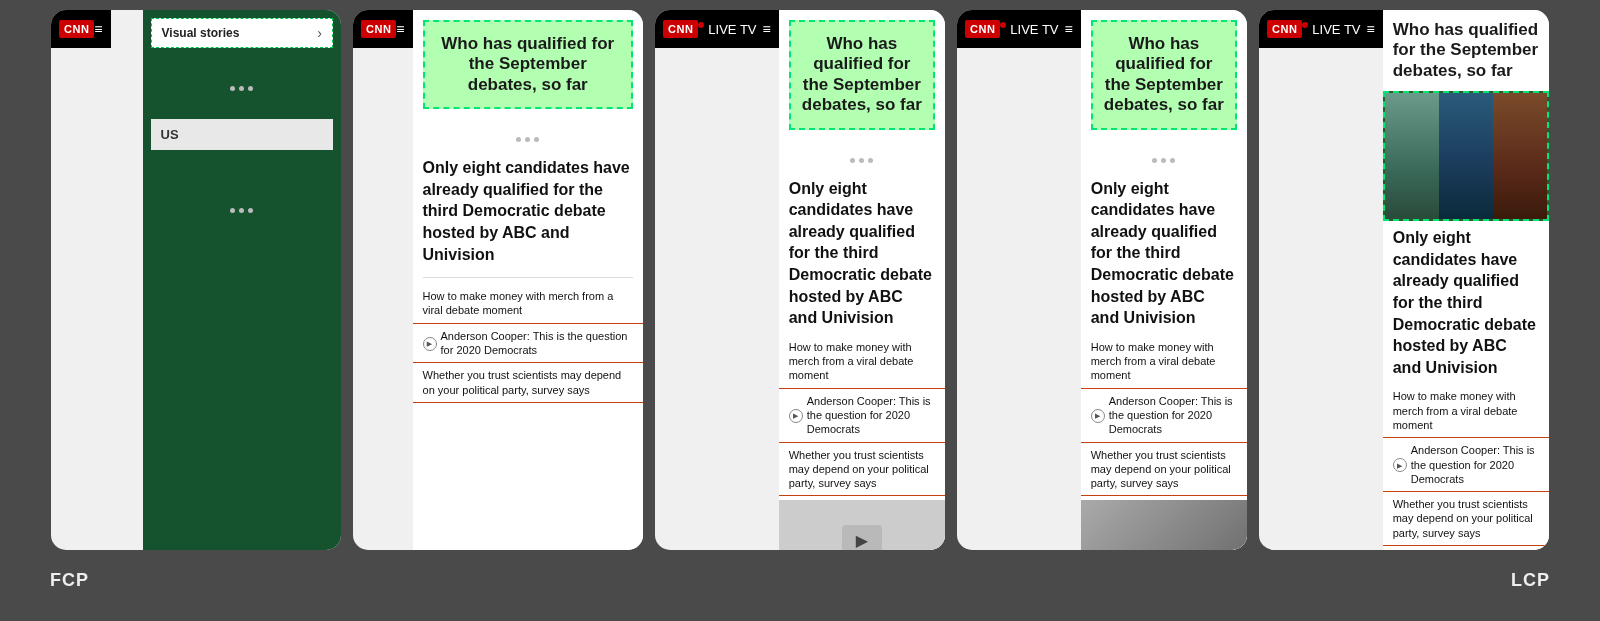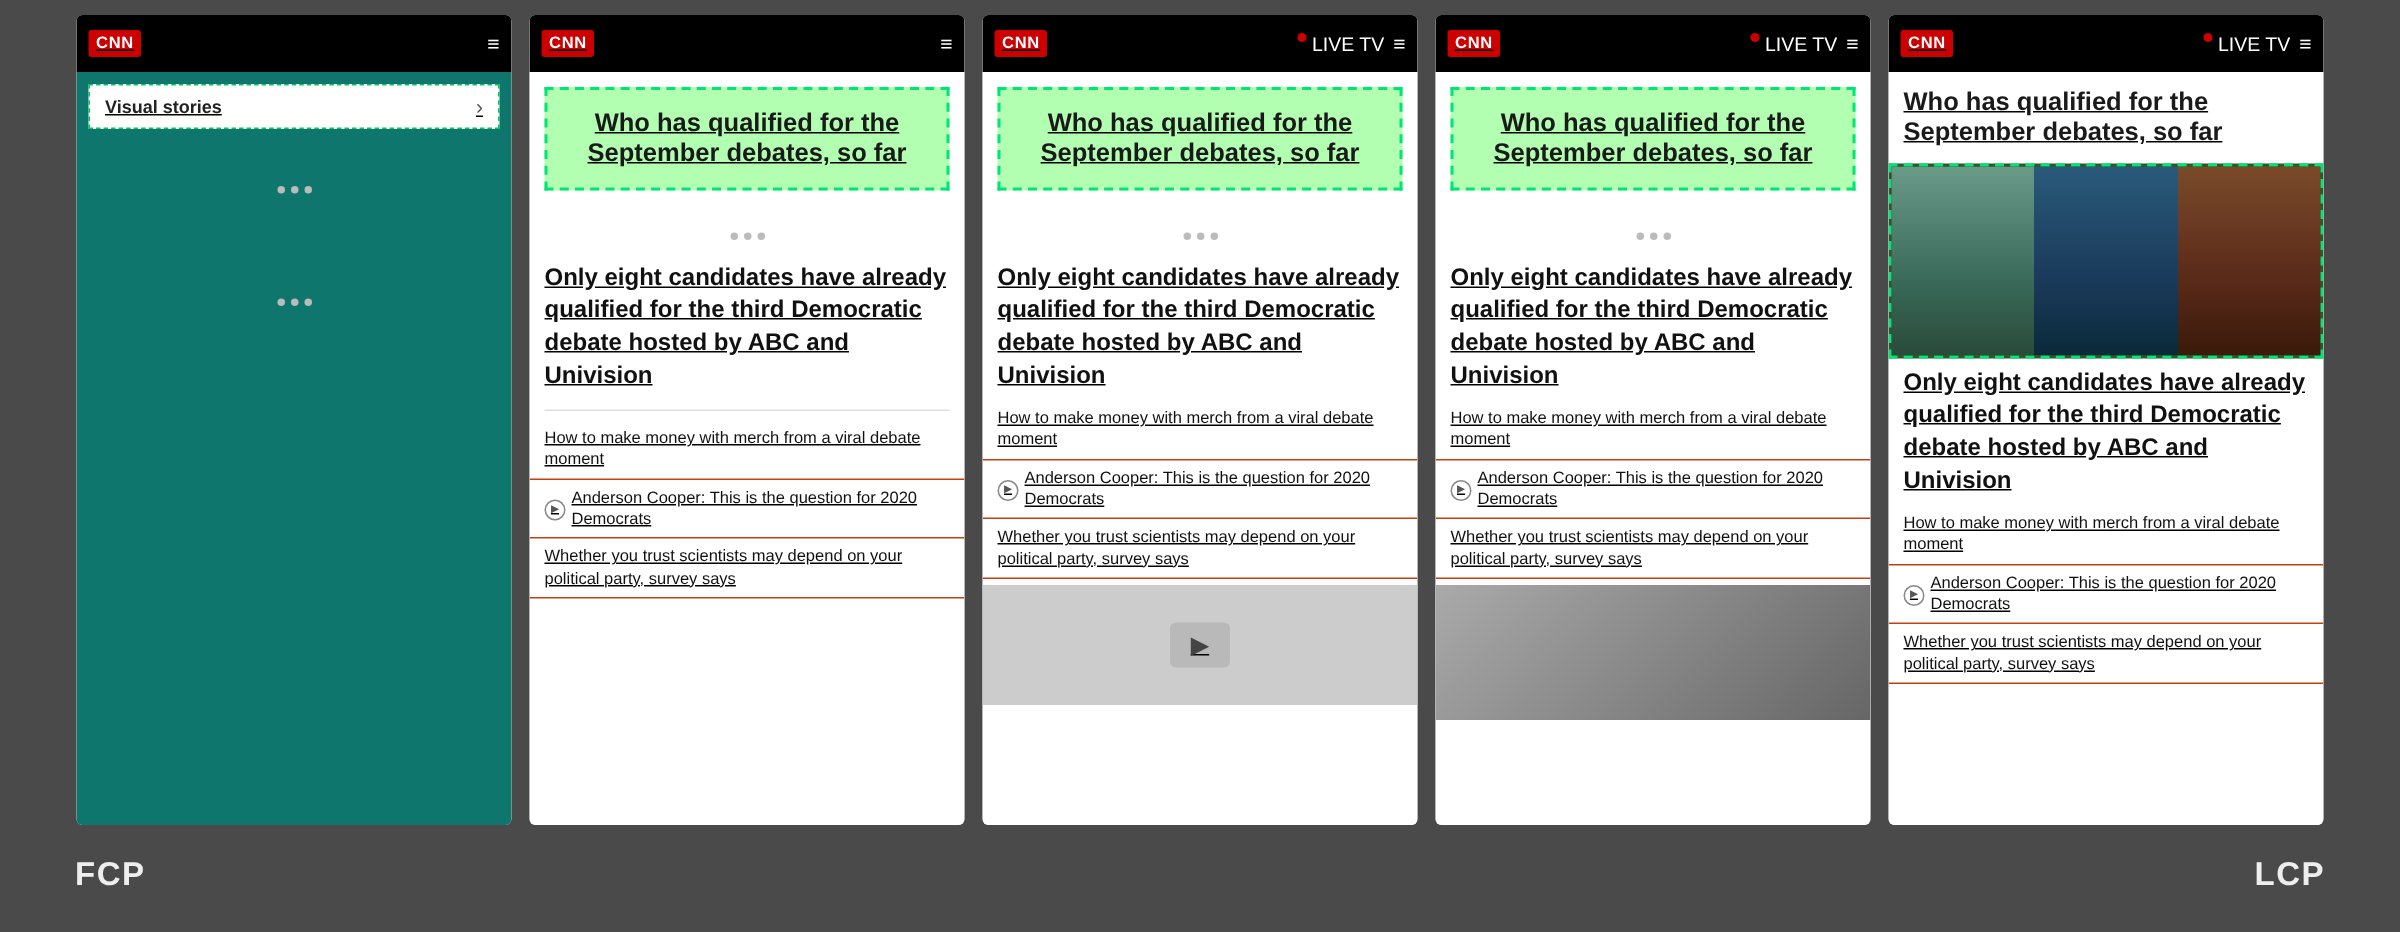--- a/index.html
+++ b/index.html
@@ -17,28 +17,27 @@
     }
     .frames-container {
       display: flex;
       gap: 12px;
       align-items: flex-start;
       justify-content: center;
       width: 100%;
     }
     .phone-frame {
       background: #f0f0f0;
-      border-radius: 4px;
+      border-radius: 15px;
       overflow: hidden;
       width: 290px;
       height: 540px;
       flex-shrink: 0;
       display: flex;
-      flex-direction: column;
-      text-decoration: underline;
+      flex-direction: row;
     }
     
     .cnn-header {
       background: #000;
       display: flex;
       align-items: center;
       justify-content: space-between;
       padding: 0 8px;
       height: 38px;
       flex-shrink: 0;
@@ -69,23 +68,24 @@
       background: #cc0000;
       border-radius: 50%;
     }
     .hamburger-icon {
       color: white;
       font-size: 14px;
       cursor: pointer;
     }
     
     .frame1-content {
-      background: #0f766e;
+      background: #14532d;
       flex: 1;
       overflow: hidden;
+      margin-left: 32px;
     }
     .visual-stories-bar {
       display: flex;
       align-items: center;
       justify-content: space-between;
       border: 1.5px dashed #00c853;
       margin: 8px;
       padding: 6px 10px;
       background: white;
     }
@@ -221,21 +221,21 @@
     
     .bottom-labels {
       display: flex;
       justify-content: space-between;
       width: 100%;
       padding: 12px 30px 4px;
       margin-top: 8px;
     }
     .label-text {
       color: #eee;
-      font-size: 22px;
+      font-size: 18px;
       font-weight: bold;
       letter-spacing: 1px;
     }
     
     .video-overlay {
       position: relative;
       width: 100%;
       height: 80px;
       background: #ccc;
       display: flex;
@@ -275,20 +275,21 @@
     <div class="frame1-content">
       <div class="visual-stories-bar">
         <span class="visual-stories-label">Visual stories</span>
         <span class="chevron-right">›</span>
       </div>
       <div class="loading-dots">
         <div class="dot"></div>
         <div class="dot"></div>
         <div class="dot"></div>
       </div>
+      <div class="us-section">US</div>
       <div class="loading-dots" style="padding-top:50px;">
         <div class="dot"></div>
         <div class="dot"></div>
         <div class="dot"></div>
       </div>
     </div>
   </div>
 
   <div class="phone-frame">
     <div class="cnn-header">

